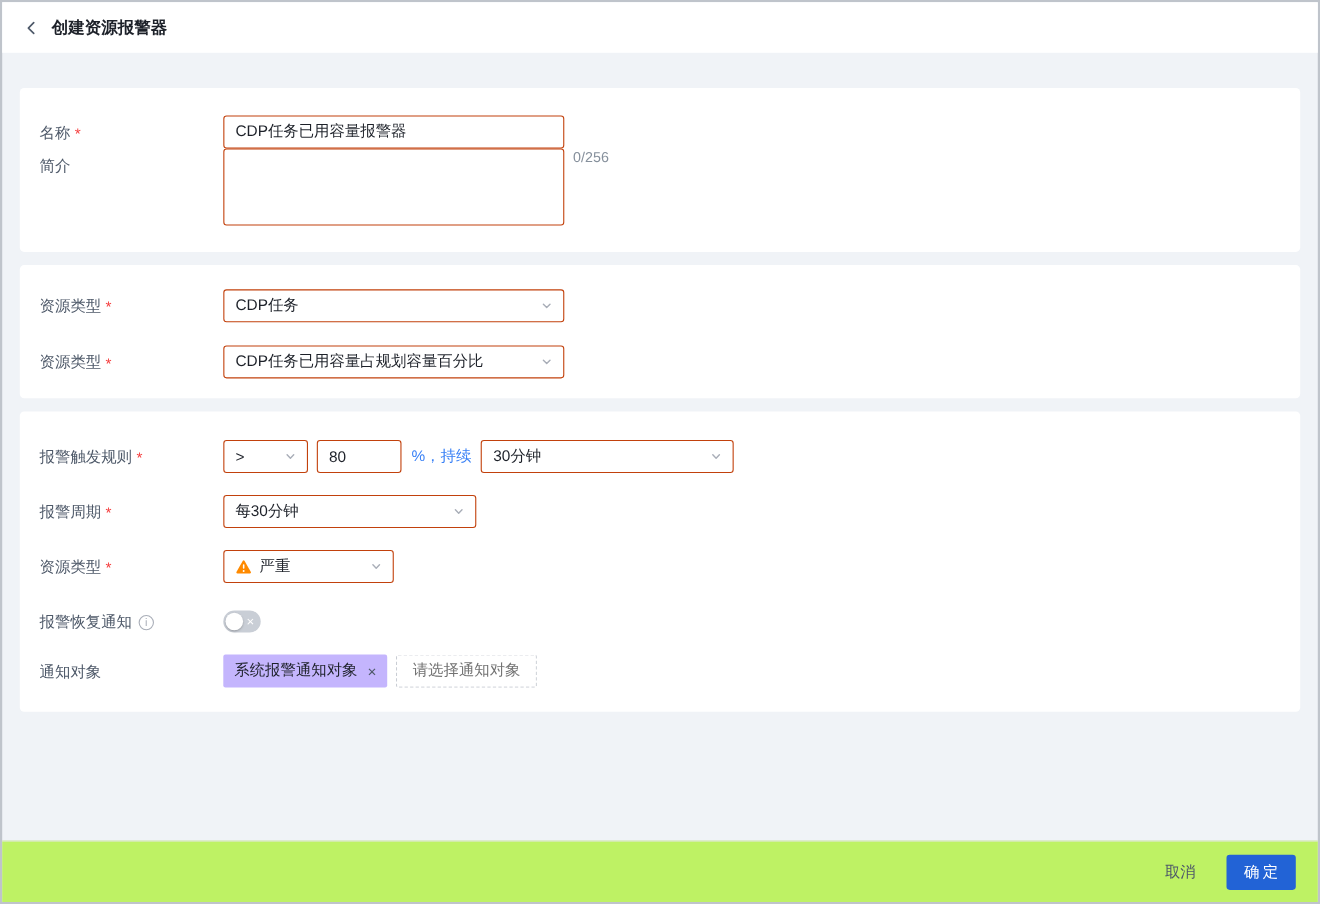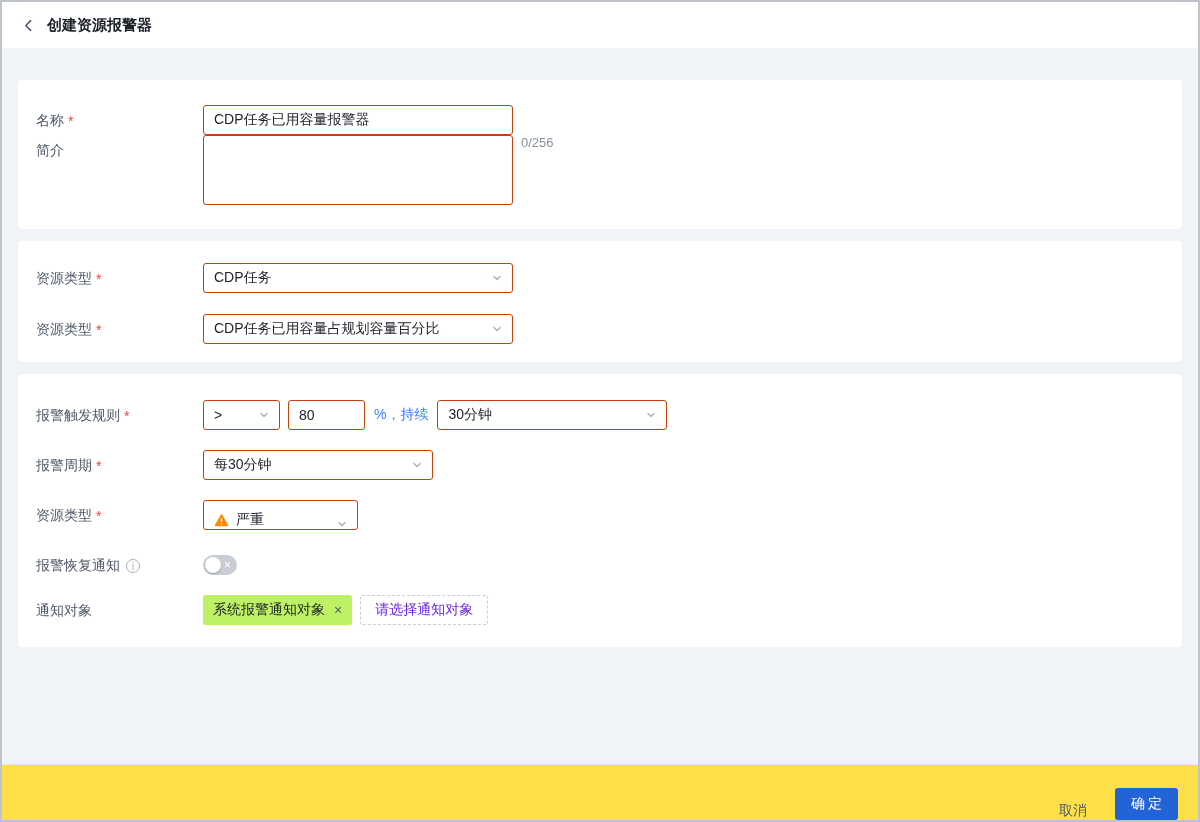--- a/index.html
+++ b/index.html
@@ -53,21 +53,21 @@
     background: #fff;
     font-size: 14px; color: #1d2129;
     display: flex; align-items: center;
     padding: 0 10px;
     font-family: "Liberation Sans", sans-serif;
   }
   input.ctrl { display: block; }
   .select { justify-content: space-between; cursor: pointer; gap: 8px; }
   .select .val { display:flex; align-items:center; gap:7px; }
   .w310 { width: 310px; } .w230 { width: 230px; }
-  .w155 { width: 155px; align-items: flex-end; } .w77  { width: 77px;  }
+  .w155 { width: 155px; } .w77  { width: 77px;  }
 
   textarea.ctrl {
     width: 310px; height: 70px;
     resize: none; padding: 6px 10px;
     line-height: 1.4; display: block;
   }
   .textarea-wrap { display: flex; align-items: flex-start; }
   .counter { font-size: 13px; color: #86909c; margin-left: 8px; }
 
   .inline { display: flex; align-items: center; gap: 8px; }
@@ -93,38 +93,38 @@
     width: 16px; height: 16px; border-radius: 50%;
     background: #fff; box-shadow: 0 1px 2px rgba(0,0,0,.25);
   }
   .toggle .off-mark {
     position: absolute; right: 6px; top: 50%;
     transform: translateY(-52%);
     color: #fff; font-size: 12px; line-height: 1;
   }
 
   .tag {
-    height: 30px; background: #bef264; border-radius: 2px;
+    height: 30px; background: #c4b5fd; border-radius: 2px;
     display: flex; align-items: center; gap: 9px;
     padding: 0 10px; font-size: 14px; color: #1d2129;
   }
   .tag-close { color: #4e5969; font-size: 14px; cursor: pointer; line-height: 1; }
   .dashed-btn {
     height: 30px; border: 1px dashed #c9cdd4; border-radius: 2px;
     background: #fff; padding: 0 14px;
-    font-size: 14px; color: #6d28d9; cursor: pointer;
+    font-size: 14px; color: #737373; cursor: pointer;
     font-family: "Liberation Sans", sans-serif;
     text-align: center;
   }
 
   
   .page-footer {
     height: 56px; flex: none;
-    background: #fde047; border-top: 1px solid #e5e6eb;
-    display: flex; align-items: flex-end; justify-content: flex-end;
+    background: #bef264; border-top: 1px solid #e5e6eb;
+    display: flex; align-items: center; justify-content: flex-end;
     padding: 0 20px;
   }
   .btn-cancel {
     background: none; border: none; cursor: pointer;
     color: #4e5969; font-size: 14px; margin-right: 28px;
     font-family: "Liberation Sans", sans-serif;
   }
   .btn-primary {
     background: #2263d6; color: #fff; border: none;
     border-radius: 3px; height: 32px; padding: 0 13px 0 16px;

